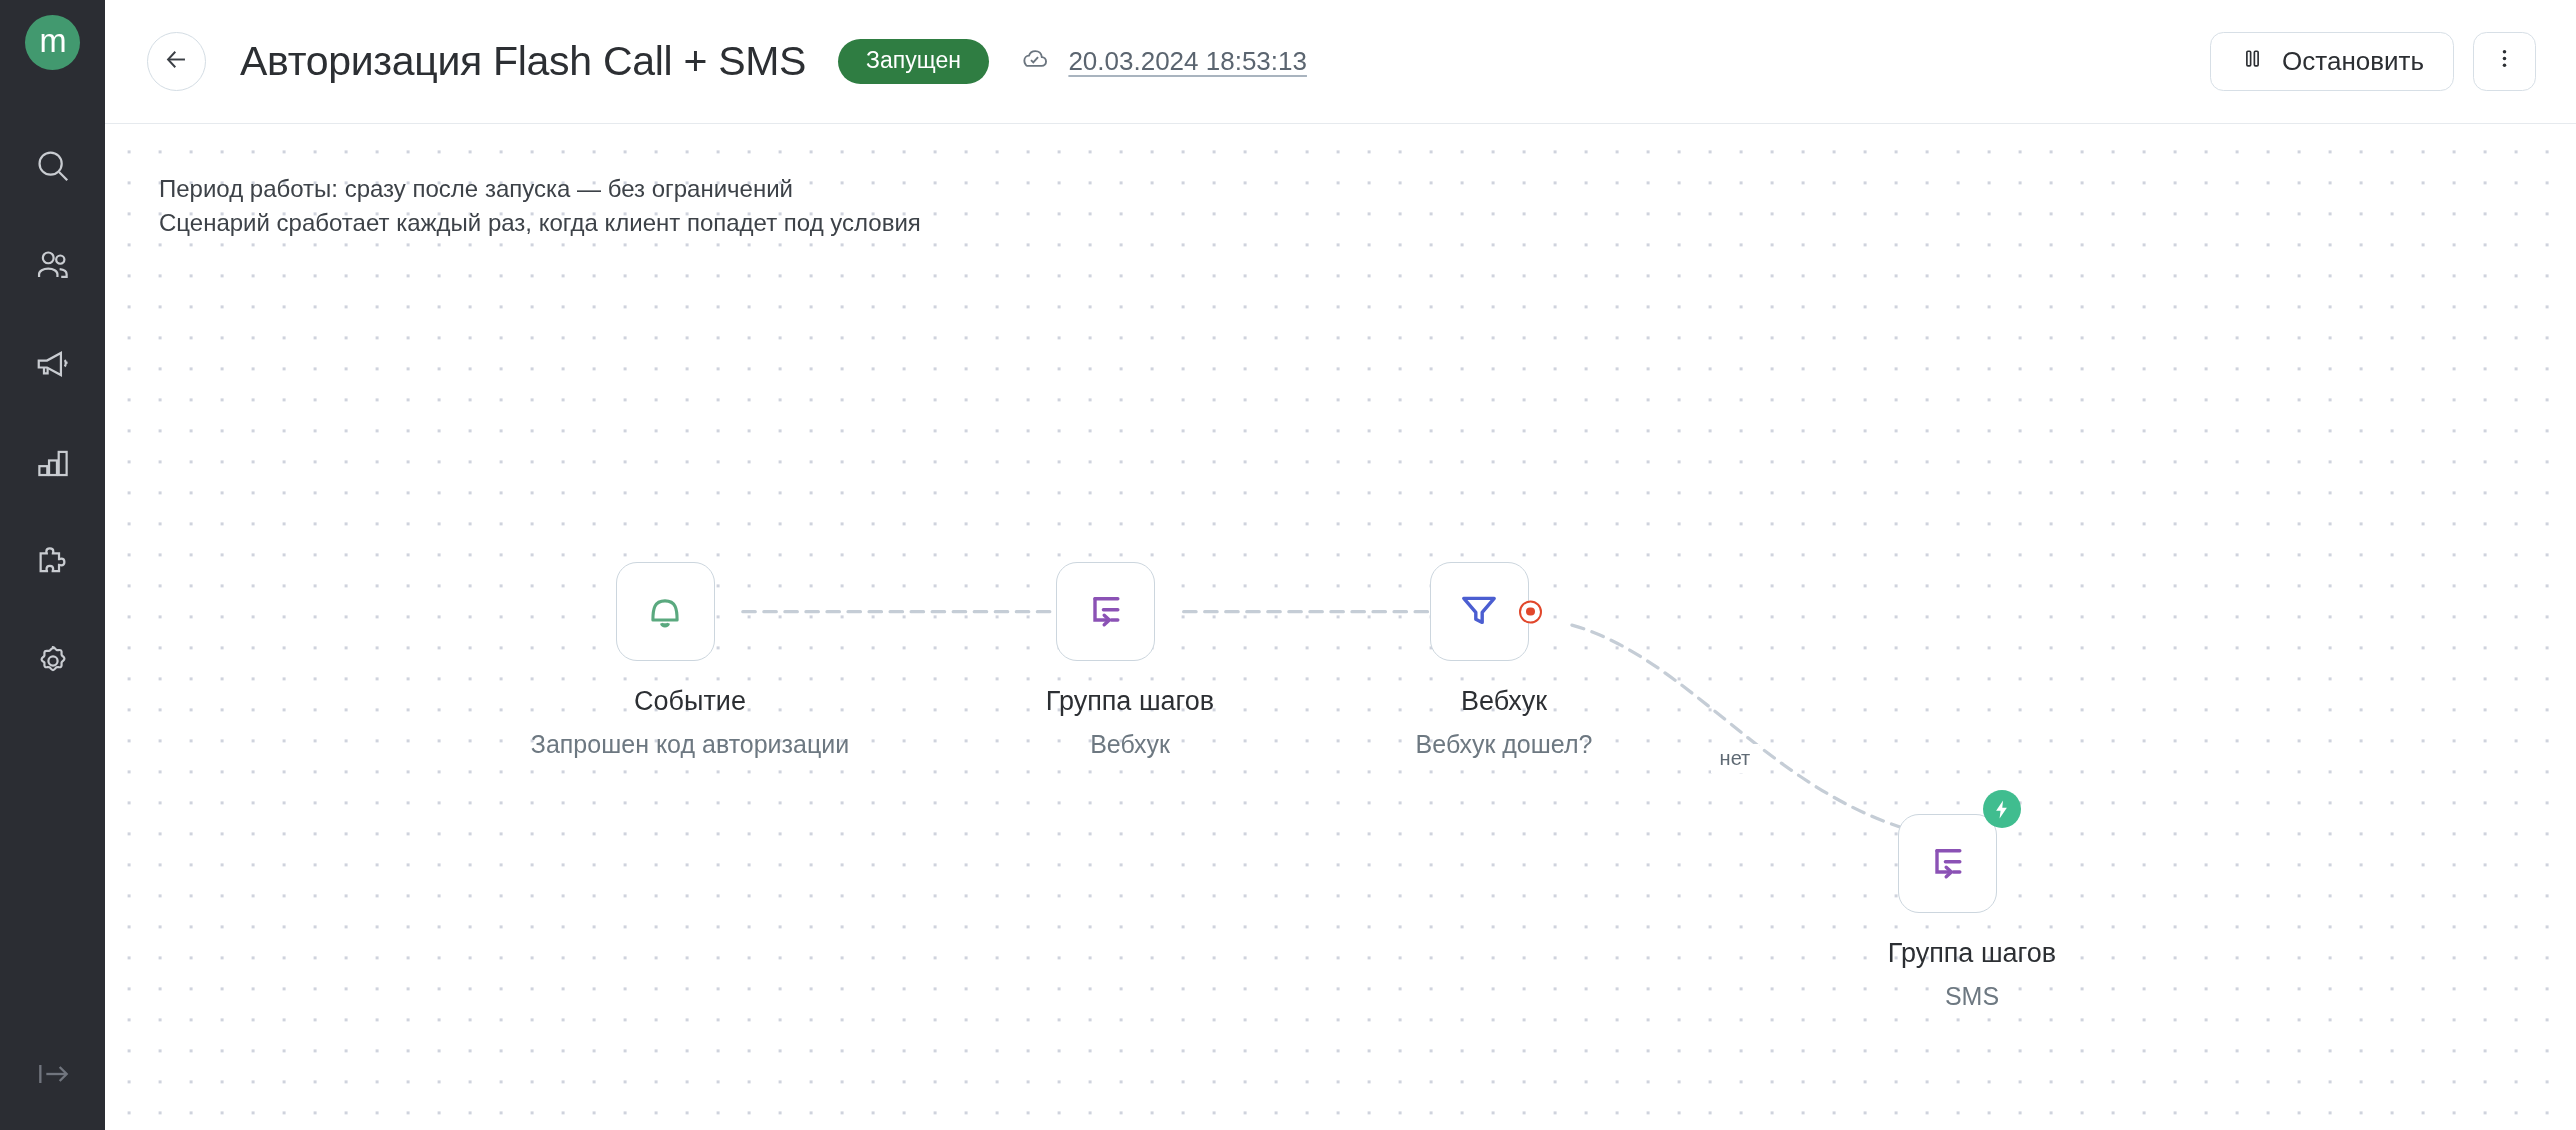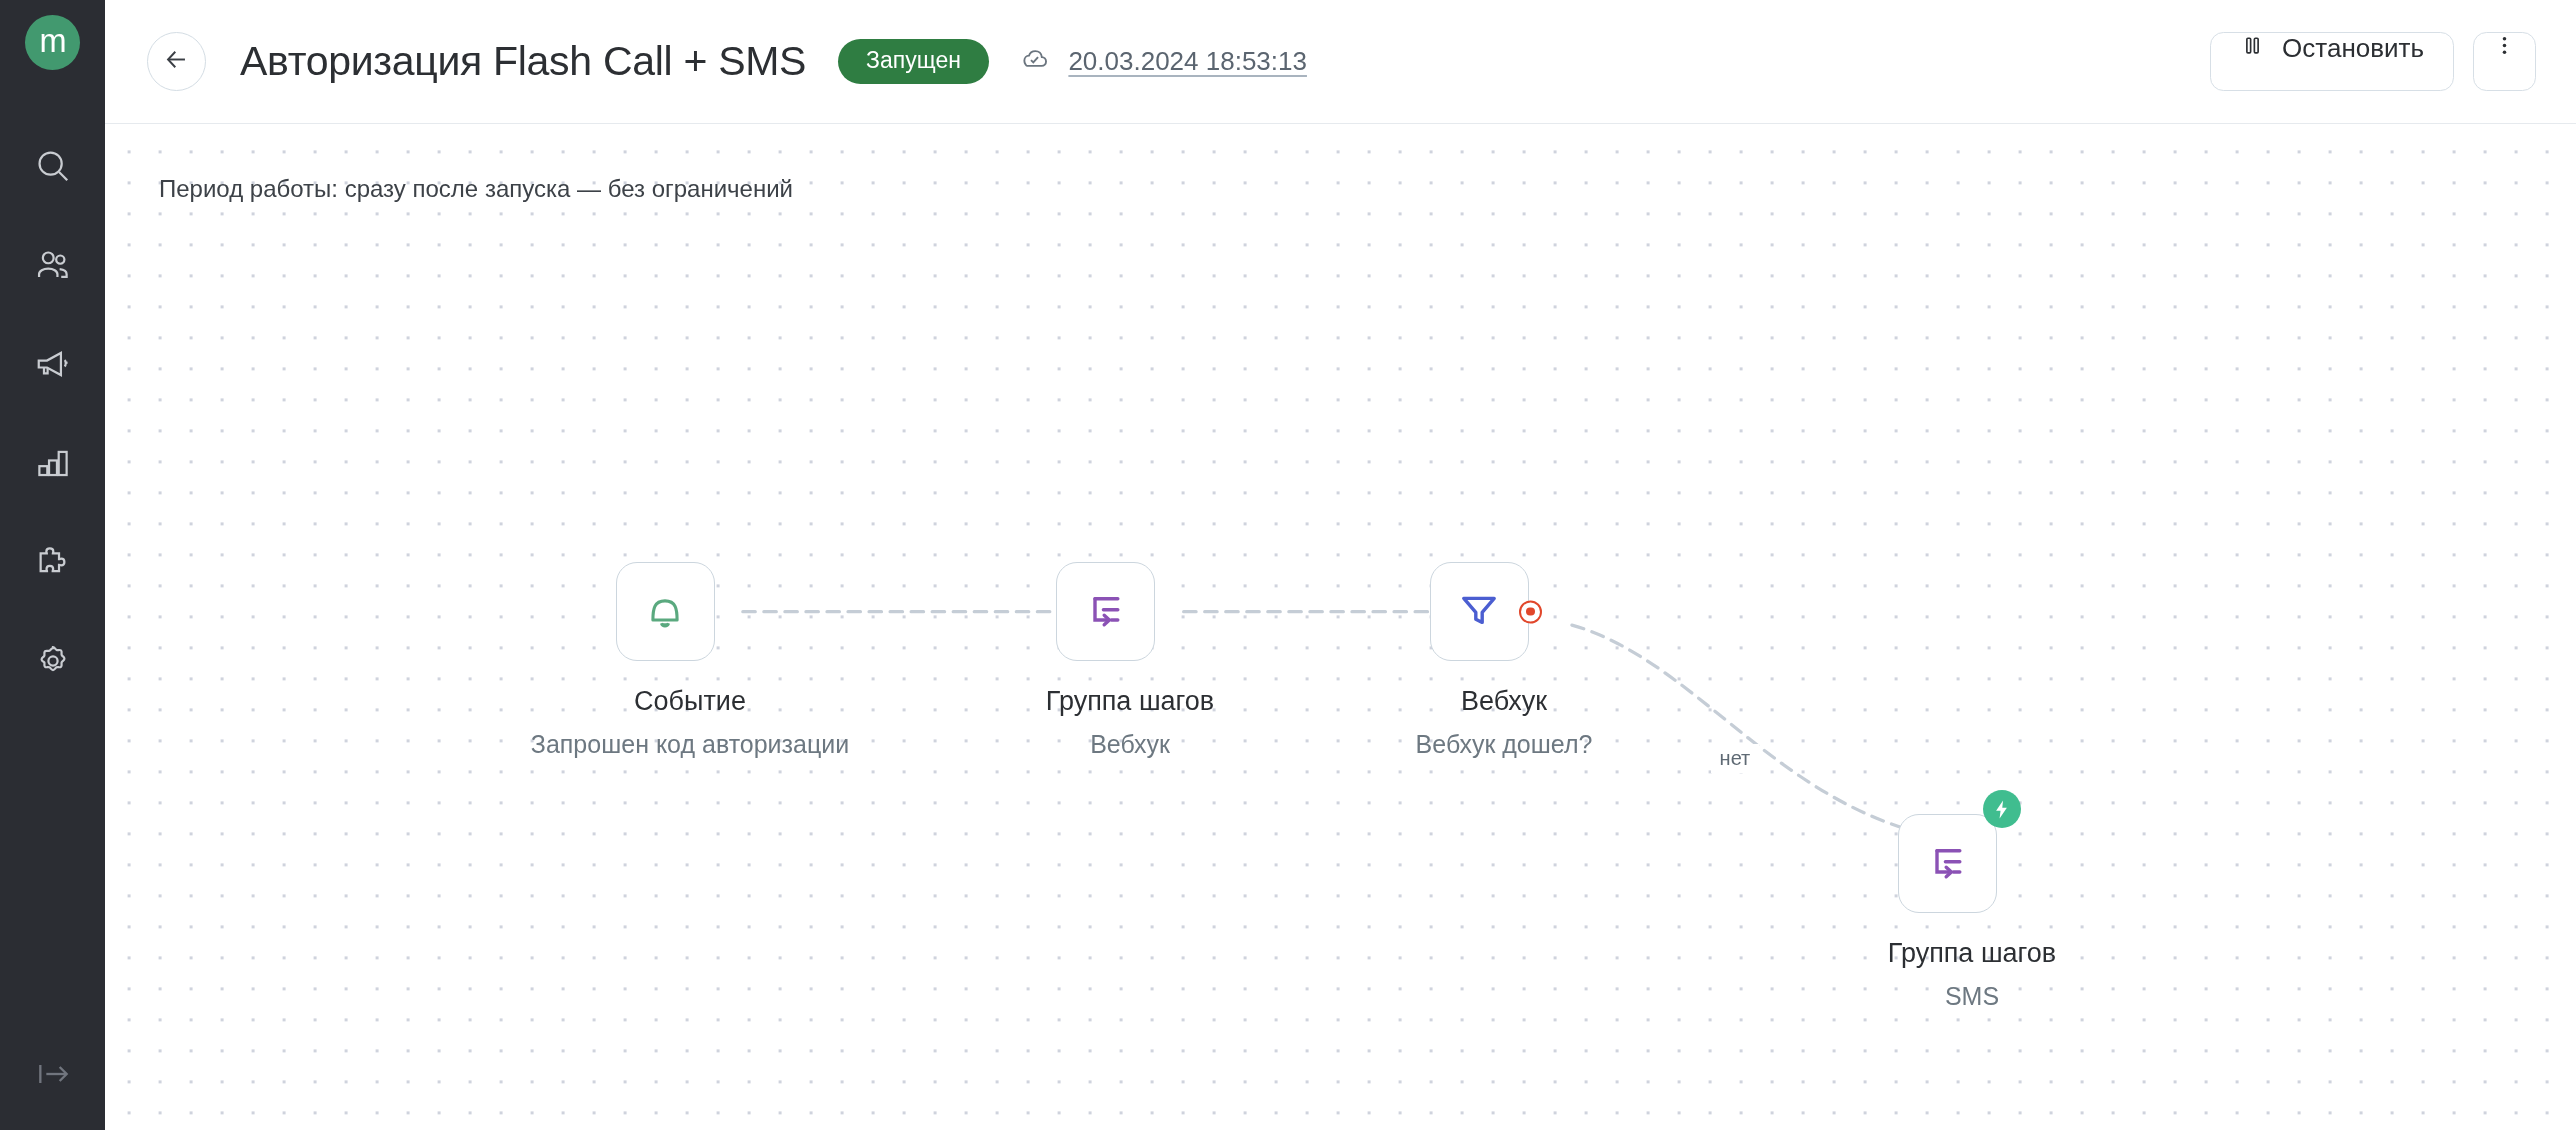--- a/index.html
+++ b/index.html
@@ -151,20 +151,21 @@
     align-items: center;
     gap: 19px;
     flex: 0 0 auto;
   }
   .hbtn {
     height: 59px;
     border: 1px solid #d7dfe6;
     border-radius: 13.4px;
     background: #fff;
     display: flex;
+    align-items: center;
     gap: 17px;
     padding: 0 29px;
     font-size: 26px;
     color: #2c2f33;
     cursor: pointer;
     white-space: nowrap;
   }
   .hbtn.icon-only { width: 63px; padding: 0; justify-content: center; }
 
   
@@ -389,20 +390,21 @@
               </svg>
           </span>
         </button>
       </div>
     </header>
 
     <section class="canvas">
 
       <div class="canvas-note">
         <div>Период работы: сразу после запуска — без ограничений</div>
+        <div>Сценарий сработает каждый раз, когда клиент попадет под условия</div>
       </div>
 
       <svg class="edges" viewBox="0 0 2584 1051" preserveAspectRatio="none">
         <line x1="667" y1="510" x2="1018" y2="510" stroke="#c5cdd6" stroke-width="3.4" stroke-dasharray="13 9" stroke-linecap="round"></line>
         <line x1="1128" y1="510" x2="1408" y2="510" stroke="#c5cdd6" stroke-width="3.4" stroke-dasharray="13 9" stroke-linecap="round"></line>
         <path d="M1534 524 C 1660 560, 1740 700, 1900 742" fill="none" stroke="#c5cdd6" stroke-width="3.4" stroke-dasharray="13 9" stroke-linecap="round"></path>
       </svg>
 
       <div class="edge-label" style="left:1606px; top:620px;">нет</div>
 

